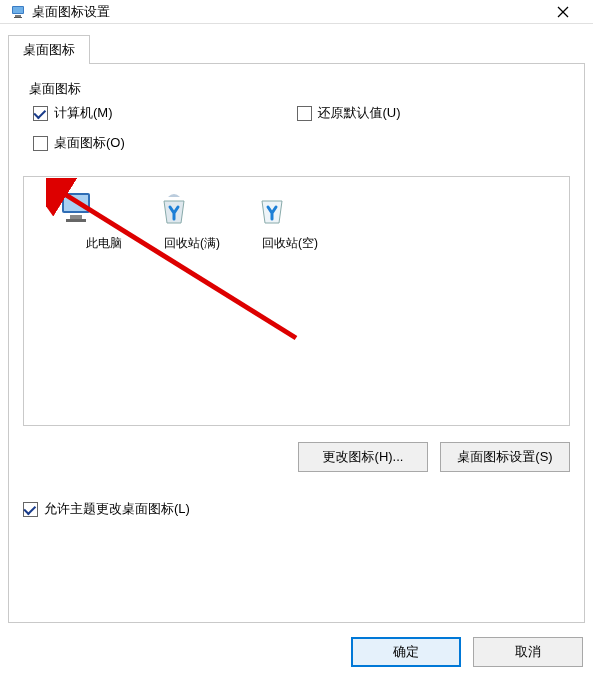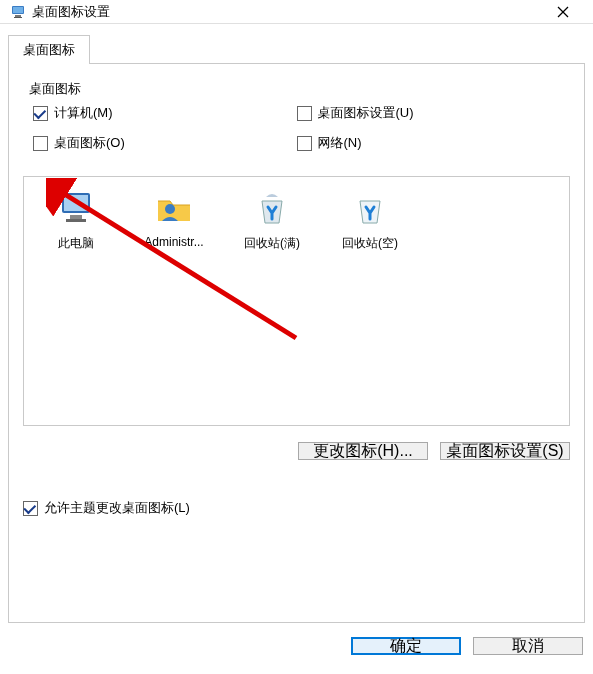--- a/index.html
+++ b/index.html
@@ -87,49 +87,49 @@
   margin-top: 14px;
   height: 250px;
   padding: 10px 6px;
 }
 .icon-row {
   display: flex;
   gap: 6px;
 }
 .icon-item {
   width: 92px;
-  text-align: center;
+  text-align: right;
   font-size: 12px;
 }
 .icon-item .ic {
   height: 44px;
   display: flex; align-items: center; justify-content: center;
   margin-bottom: 4px;
 }
 .icon-item .lbl {
   white-space: nowrap;
   overflow: hidden;
   text-overflow: ellipsis;
 }
 .btn-row {
   display: flex;
   justify-content: flex-end;
   gap: 12px;
   margin-top: 16px;
 }
 .btn {
   min-width: 130px;
-  height: 18px;
+  height: 30px;
   border: 1px solid #a8a8a8;
   background: #f0f0f0;
   display: flex; align-items: center; justify-content: center;
-  font-size: 16px;
+  font-size: 13px;
 }
 .allow-theme {
-  margin-top: 39px;
+  margin-top: 28px;
 }
 .footer {
   display: flex;
   justify-content: flex-end;
   gap: 12px;
   padding: 14px 10px 0 0;
 }
 .footer .btn { min-width: 110px; }
 .footer .btn.primary { border: 2px solid #0078d7; background: #e5f1fb; }
 
@@ -169,29 +169,25 @@
   <div class="group">
     <span class="group-label">桌面图标</span>
 
     <div class="checkbox-grid">
       <div class="cb">
         <span class="box checked"></span>
         <span>计算机(M)</span>
       </div>
       <div class="cb">
         <span class="box"></span>
-        <span>桌面图标设置(U)</span>
+        <span>还原默认值(U)</span>
       </div>
       <div class="cb">
         <span class="box"></span>
         <span>桌面图标(O)</span>
-      </div>
-      <div class="cb">
-        <span class="box"></span>
-        <span>网络(N)</span>
       </div>
     </div>
   </div>
 
   <svg class="arrow" style="left:46px;top:178px" width="260" height="170">
     <defs>
       <marker id="ahead" markerWidth="12" markerHeight="12" refX="2" refY="5" orient="auto">
         <path d="M0,0 L12,5 L0,10 z" fill="#d00"></path>
       </marker>
     </defs>
@@ -207,31 +203,20 @@
             <rect x="8" y="6" width="24" height="16" fill="#a9d0f2"></rect>
             <rect x="14" y="26" width="12" height="4" fill="#888"></rect>
             <rect x="10" y="30" width="20" height="3" fill="#666"></rect>
           </svg>
         </div>
         <div class="lbl">此电脑</div>
       </div>
       <div class="icon-item">
         <div class="ic">
           <svg width="40" height="40" viewBox="0 0 40 40">
-            <path d="M4 12 h12 l3 4 h17 v16 H4 z" fill="#f7c948"></path>
-            <path d="M4 12 h12 l3 4 h17" fill="none" stroke="#d9a220"></path>
-            <circle cx="16" cy="20" r="5" fill="#3a7cc4"></circle>
-            <path d="M8 32 q8 -8 16 0" fill="#3a7cc4"></path>
-          </svg>
-        </div>
-        <div class="lbl">Administr...</div>
-      </div>
-      <div class="icon-item">
-        <div class="ic">
-          <svg width="40" height="40" viewBox="0 0 40 40">
             <path d="M10 12 h20 l-3 22 h-14 z" fill="#dfe8ee" stroke="#8aa"></path>
             <path d="M14 8 q6 -6 12 0" fill="#bcd"></path>
             <path d="M16 18 l4 6 l4 -6 M20 24 v6" stroke="#1e7fd6" stroke-width="3" fill="none" stroke-linecap="round"></path>
           </svg>
         </div>
         <div class="lbl">回收站(满)</div>
       </div>
       <div class="icon-item">
         <div class="ic">
           <svg width="40" height="40" viewBox="0 0 40 40">

